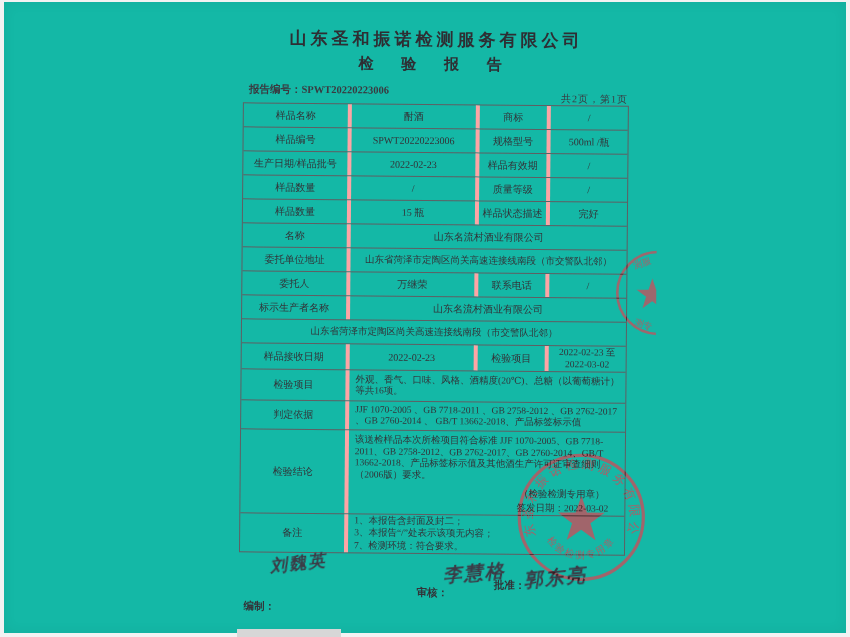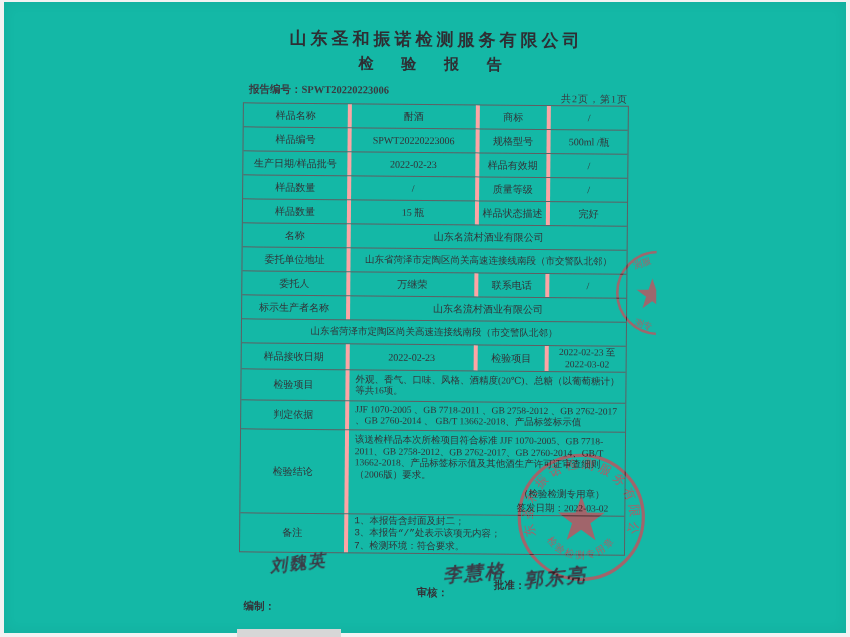--- a/index.html
+++ b/index.html
@@ -53,21 +53,21 @@
   .span3{flex:1;}
   .h24{height:24px;} .h26{height:26px;} .h31{height:31px;} .h29{height:29px;}
   .h84{height:84px;} .h38{height:38px;}
   .left{justify-content:flex-start;text-align:left;padding:2px 6px;}
   .small{font-size:9.5px;line-height:11.5px;}
   .concl{flex-direction:column;align-items:stretch;justify-content:flex-start;}
   .concl p{margin:2px 0 0 0;text-align:left;}
   .concl .stampline{text-align:right;padding-right:14px;margin-top:7px;}
   .concl .dateline{text-align:right;padding-right:10px;margin-top:2px;}
   .remarks{flex-direction:column;align-items:flex-start;justify-content:center;}
-  .remarks div{margin:0.5px 0;font-family:Liberation Mono, monospace;}
+  .remarks div{margin:0.5px 0;}
   .footer-label{position:absolute;font-size:10.5px;color:#333338;font-weight:bold;}
   .sig{
     position:absolute;font-size:17px;font-style:italic;font-weight:bold;
     color:#3b3b46;letter-spacing:2px;filter:blur(0.3px);
     font-family:"DejaVu Serif","Liberation Serif",serif;
   }
   .stamp-main{position:absolute;left:506px;top:441px;width:146px;height:146px;
     mix-blend-mode:multiply;opacity:0.88;}
   .stamp-edge{position:absolute;left:606px;top:243px;width:46px;height:92px;
     overflow:hidden;mix-blend-mode:multiply;opacity:0.85;}

